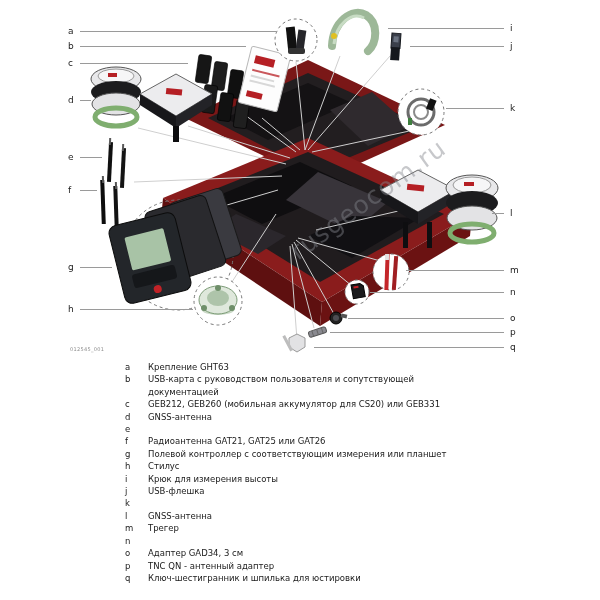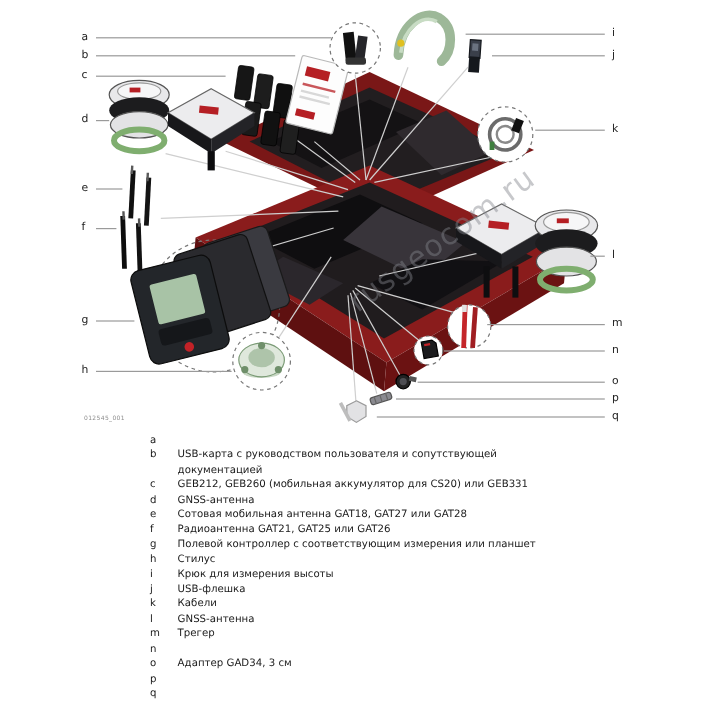--- a/index.html
+++ b/index.html
@@ -256,40 +256,40 @@
         <span class="callout-letter" style="left: 510px; top: 343px;">q</span>
       </div>
 
     <div id="figure-id">012545_001</div>
   </div>
 
   <div id="legend">
 
       <div class="legend-row">
         <span class="legend-key">a</span>
+        <span class="legend-text">Крепление GHT63</span>
       </div>
 
       <div class="legend-row">
         <span class="legend-key">b</span>
         <span class="legend-text">USB-карта с руководством пользователя и сопутствующей документацией</span>
       </div>
 
       <div class="legend-row">
         <span class="legend-key">c</span>
         <span class="legend-text">GEB212, GEB260 (мобильная аккумулятор для CS20) или GEB331</span>
       </div>
 
       <div class="legend-row">
         <span class="legend-key">d</span>
         <span class="legend-text">GNSS-антенна</span>
       </div>
 
       <div class="legend-row">
         <span class="legend-key">e</span>
-        <span class="legend-text">Сотовая мобильная антенна GAT18, GAT27 или GAT28</span>
       </div>
 
       <div class="legend-row">
         <span class="legend-key">f</span>
         <span class="legend-text">Радиоантенна GAT21, GAT25 или GAT26</span>
       </div>
 
       <div class="legend-row">
         <span class="legend-key">g</span>
         <span class="legend-text">Полевой контроллер с соответствующим измерения или планшет</span>
@@ -305,21 +305,20 @@
         <span class="legend-text">Крюк для измерения высоты</span>
       </div>
 
       <div class="legend-row">
         <span class="legend-key">j</span>
         <span class="legend-text">USB-флешка</span>
       </div>
 
       <div class="legend-row">
         <span class="legend-key">k</span>
-        <span class="legend-text">Кабели</span>
       </div>
 
       <div class="legend-row">
         <span class="legend-key">l</span>
         <span class="legend-text">GNSS-антенна</span>
       </div>
 
       <div class="legend-row">
         <span class="legend-key">m</span>
         <span class="legend-text">Трегер</span>
@@ -329,20 +328,22 @@
         <span class="legend-key">n</span>
       </div>
 
       <div class="legend-row">
         <span class="legend-key">o</span>
         <span class="legend-text">Адаптер GAD34, 3 см</span>
       </div>
 
       <div class="legend-row">
         <span class="legend-key">p</span>
+        <span class="legend-text">TNC QN - антенный адаптер</span>
       </div>
 
       <div class="legend-row">
         <span class="legend-key">q</span>
+        <span class="legend-text">Ключ-шестигранник и шпилька для юстировки</span>
       </div>
     </div>
 
 </div>
 
 </body></html>

